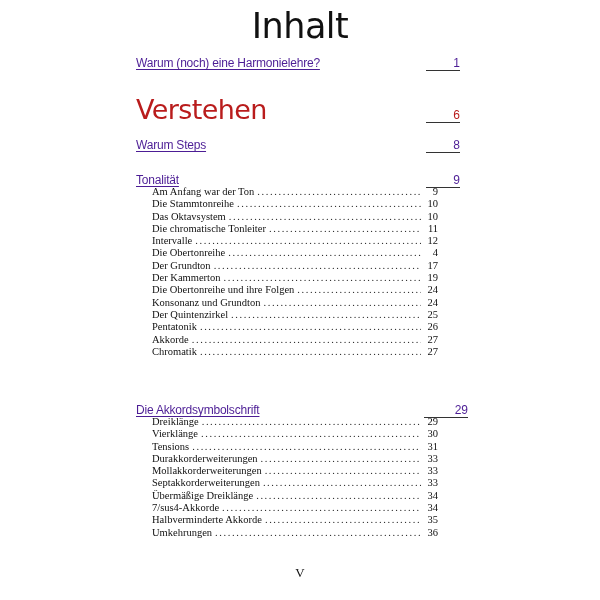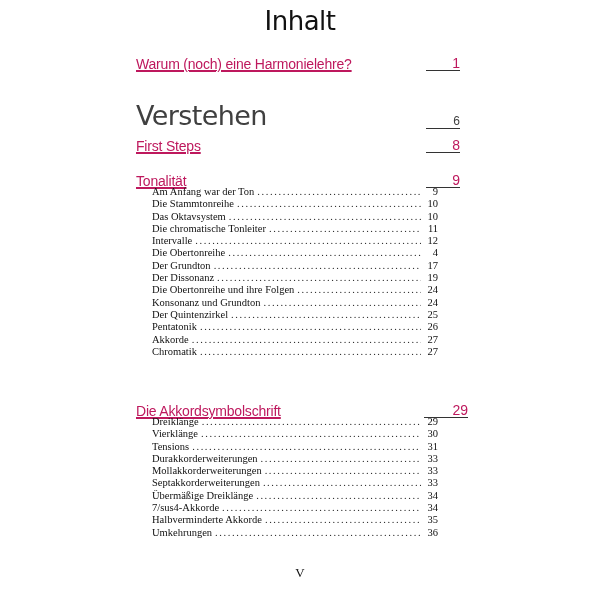--- a/index.html
+++ b/index.html
@@ -19,33 +19,32 @@
       left: 0; top: 0;
       width: 600px; height: 600px;
       background: #ffffff;
     }
     .title {
       position: absolute;
       left: 0; width: 600px;
       top: 6px;
       text-align: center;
       font-family: "DejaVu Sans", sans-serif;
-      font-size: 26px;
+      font-size: 35px;
       letter-spacing: -0.5px;
       color: #111;
     }
     .section-row {
       position: absolute;
       left: 136px;
       width: 324px;
       font-family: "Liberation Sans", sans-serif;
-      font-size: 14px;
+      font-size: 12px;
       font-weight: normal;
-      color: #be185d;
-      text-decoration: underline;
+      color: #4c1d95;
     }
     .section-row .label {
       text-decoration: underline;
       text-underline-offset: 2px;
       letter-spacing: -0.2px;
     }
     .section-row .num {
       position: absolute;
       right: 0;
       top: 0;
@@ -53,25 +52,25 @@
       text-align: right;
       border-bottom: 1px solid #333;
       width: 34px;
       line-height: 14px;
       padding-bottom: 0;
     }
     .big-heading {
       position: absolute;
       left: 136px;
       width: 324px;
-      top: 100px;
+      top: 94px;
       font-family: "DejaVu Sans", sans-serif;
       font-size: 27px;
       letter-spacing: -0.6px;
-      color: #404040;
+      color: #b91c1c;
     }
     .big-heading .num {
       position: absolute;
       right: 0;
       top: 14px;
       font-family: "Liberation Sans", sans-serif;
       font-size: 12px;
       border-bottom: 1px solid #333;
       width: 34px;
       text-align: right;
@@ -130,21 +129,21 @@
     <span class="label">Warum (noch) eine Harmonielehre?</span>
     <span class="num">1</span>
   </div>
 
   <div class="big-heading">
     <span>Verstehen</span>
     <span class="num">6</span>
   </div>
 
   <div class="section-row" style="top:138px;">
-    <span class="label">First Steps</span>
+    <span class="label">Warum Steps</span>
     <span class="num">8</span>
   </div>
 
   <div class="section-row" style="top:173px;">
     <span class="label">Tonalität</span>
     <span class="num">9</span>
   </div>
 
   <div class="entries" style="top:186px;">
     <div class="entry">
@@ -176,21 +175,21 @@
         <span class="e-label">Die Obertonreihe</span>
         <span class="e-dots"></span>
         <span class="e-num">4</span>
       </div>
     <div class="entry">
         <span class="e-label">Der Grundton</span>
         <span class="e-dots"></span>
         <span class="e-num">17</span>
       </div>
     <div class="entry">
-        <span class="e-label">Der Dissonanz</span>
+        <span class="e-label">Der Kammerton</span>
         <span class="e-dots"></span>
         <span class="e-num">19</span>
       </div>
     <div class="entry">
         <span class="e-label">Die Obertonreihe und ihre Folgen</span>
         <span class="e-dots"></span>
         <span class="e-num">24</span>
       </div>
     <div class="entry">
         <span class="e-label">Konsonanz und Grundton</span>

